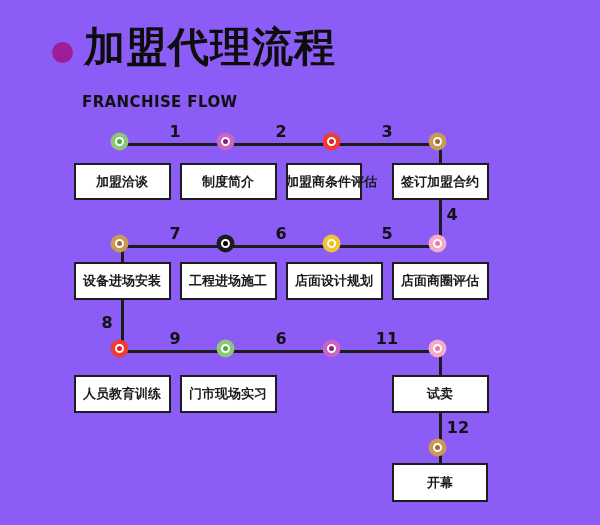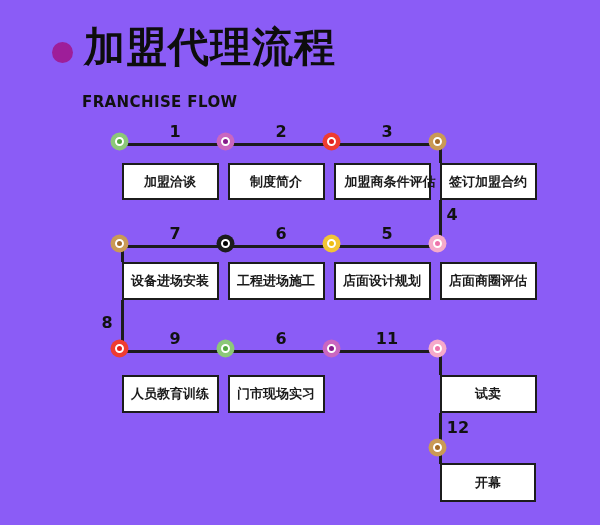--- a/index.html
+++ b/index.html
@@ -49,21 +49,21 @@
   .seg-num{
     position:absolute;transform:translate(-50%,-50%);
     font-size:16px;font-weight:bold;color:#111;white-space:nowrap;
   }
   .step-box{
     position:absolute;
     background:#ffffff;
     border:2.5px solid var(--border-color);
     display:flex;align-items:center;justify-content:center;
     font-size:13px;font-weight:600;letter-spacing:0px;
-    white-space:nowrap;color:#1a1a1a;margin-left:48px;
+    white-space:nowrap;color:#1a1a1a;
   }
 </style>
 </head>
 <body>
 
 <div id="app">
 
   <span class="title-bullet"></span>
   <div class="page-title">加盟代理流程</div>
   <div class="page-subtitle">FRANCHISE FLOW</div>
@@ -107,21 +107,21 @@
 
   <span class="dot" style="left: 115px; top: 344px; background: rgb(224, 32, 30); box-shadow: rgb(239, 60, 49) 0px 0px 0px 4.5px;"></span>
   <span class="dot" style="left: 221px; top: 344px; background: rgb(83, 167, 63); box-shadow: rgb(140, 200, 120) 0px 0px 0px 4.5px;"></span>
   <span class="dot" style="left: 327px; top: 344px; background: rgb(134, 27, 138); box-shadow: rgb(202, 102, 192) 0px 0px 0px 4.5px;"></span>
   <span class="dot" style="left: 433px; top: 344px; background: rgb(238, 116, 171); box-shadow: rgb(246, 170, 201) 0px 0px 0px 4.5px;"></span>
 
   <span class="dot" style="left: 433px; top: 443px; background: rgb(163, 106, 40); box-shadow: rgb(202, 154, 85) 0px 0px 0px 4.5px;"></span>
 
   <div class="step-box" style="left:73.5px;top:163px;width:97px;height:37px;">加盟洽谈</div>
   <div class="step-box" style="left:179.5px;top:163px;width:97px;height:37px;">制度简介</div>
-  <div class="step-box" style="left:285.5px;top:163px;width:97px;height:37px;padding-left:16px;">加盟商条件评估</div>
+  <div class="step-box" style="left:285.5px;top:163px;width:76px;height:37px;padding-left:16px;">加盟商条件评估</div>
   <div class="step-box" style="left:391.5px;top:163px;width:97px;height:37px;">签订加盟合约</div>
 
   <div class="step-box" style="left:73.5px;top:262px;width:97px;height:38px;">设备进场安装</div>
   <div class="step-box" style="left:179.5px;top:262px;width:97px;height:38px;">工程进场施工</div>
   <div class="step-box" style="left:285.5px;top:262px;width:97px;height:38px;">店面设计规划</div>
   <div class="step-box" style="left:73.5px;top:375px;width:97px;height:38px;">人员教育训练</div>
 
   <div class="step-box" style="left:391.5px;top:262px;width:97px;height:38px;">店面商圈评估</div>
   <div class="step-box" style="left:179.5px;top:375px;width:97px;height:38px;">门市现场实习</div>
   <div class="step-box" style="left:391.5px;top:375px;width:97px;height:38px;">试卖</div>

